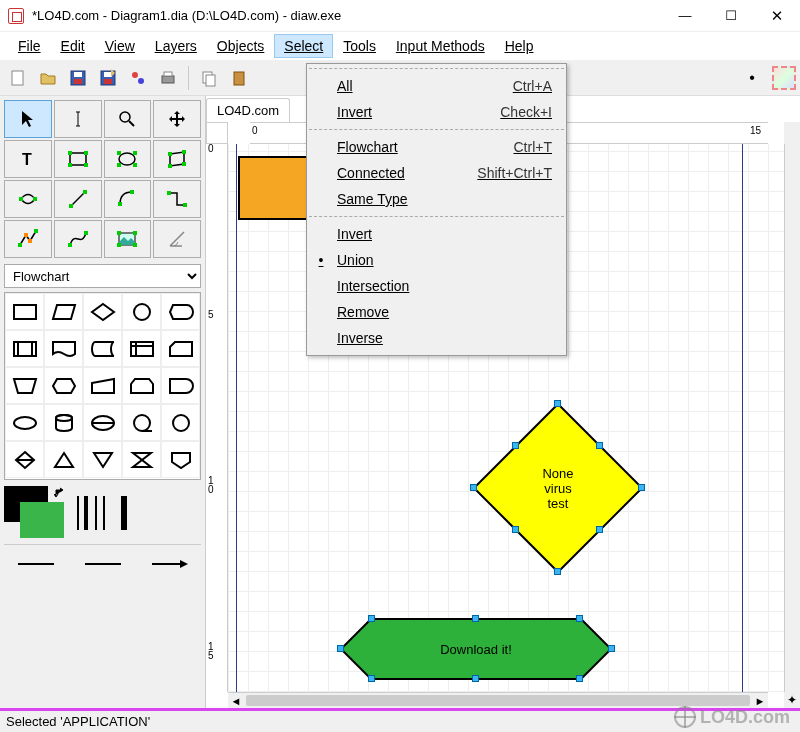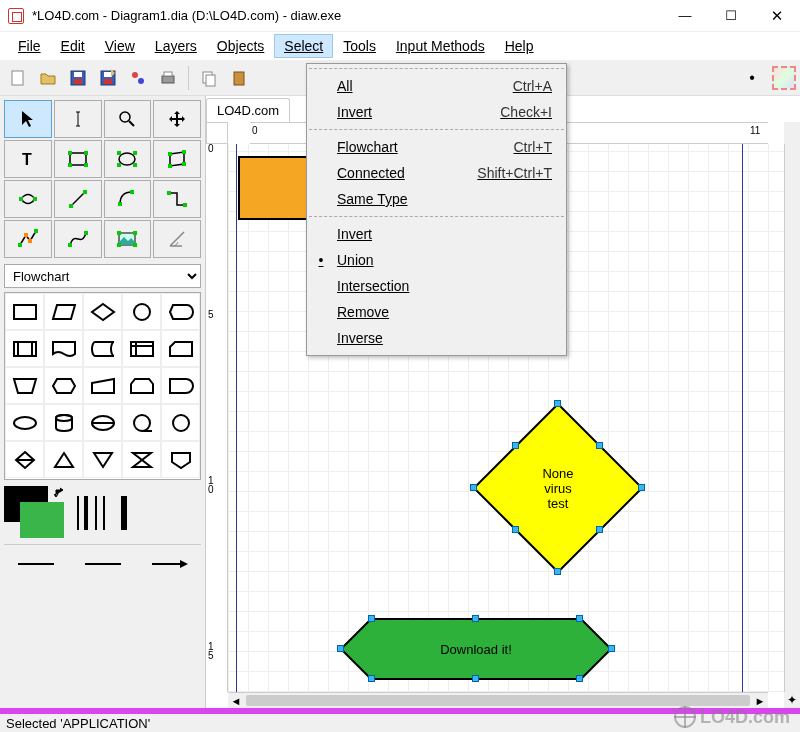--- a/index.html
+++ b/index.html
@@ -65,21 +65,21 @@
 .shape.rect { background: #f5a623; border: 2px solid #000; }
 .shape-text { position: absolute; font-size: 13px; text-align: center; display: flex; align-items: center; justify-content: center; }
 .handle { position: absolute; width: 7px; height: 7px; background: #3ab5f0; border: 1px solid #0066aa; }
 
 .scroll-v { width: 16px; background: #f0f0f0; border-left: 1px solid #ccc; }
 .scroll-h { height: 16px; background: #f0f0f0; border-top: 1px solid #ccc; margin-left: 22px; margin-right: 16px; position: relative; }
 .scroll-h .thumb { position: absolute; left: 18px; right: 18px; top: 2px; bottom: 2px; background: #ccc; border-radius: 2px; }
 .scroll-h .arrow { position: absolute; top: 0; width: 16px; height: 16px; display: flex; align-items: center; justify-content: center; font-size: 11px; }
 
 
-.statusbar { height: 24px; background: #f0f0f0; border-top: 6px solid #d946ef; display: flex; align-items: center; padding-left: 6px; font-size: 13px; }
+.statusbar { height: 24px; background: #f0f0f0; border-top: 3px solid #d946ef; display: flex; align-items: center; padding-left: 6px; font-size: 13px; }
 
 
 .dropdown { position: absolute; left: 306px; top: 63px; width: 261px; background: #f0f0f0; border: 1px solid #999; box-shadow: 2px 2px 4px rgba(0,0,0,0.25); font-size: 14px; z-index: 100; text-decoration: underline; }
 .dropdown .sep { height: 1px; border-top: 1px dashed #aaa; margin: 4px 2px; }
 .dropdown .mi { display: flex; align-items: center; height: 26px; padding-right: 14px; }
 .dropdown .mi .bullet { width: 28px; text-align: center; }
 .dropdown .mi .lbl { flex: 1; padding-left: 2px; }
 .dropdown .mi .accel { color: #333; margin-left: auto; }
 
 
@@ -472,21 +472,21 @@
   </div>
 
   <div class="canvas-area">
     <div class="doc-tab">
       <div class="tab">LO4D.com</div>
     </div>
     <div style="display:flex;">
       <div style="width:22px;height:22px;border:1px solid #ccc;background:#fff"></div>
       <div class="ruler-h" style="flex:1;">
         <span class="label" style="left:2px">0</span>
-        <span class="label" style="left:500px">11</span>
+        <span class="label" style="left:500px">15</span>
       </div>
       <div style="width:16px;height:22px;background:#f0f0f0"></div>
     </div>
     <div class="canvas-row">
       <div class="ruler-v">
         <span class="vlabel" style="top:0">0</span>
         <span class="vlabel" style="top:166px">5</span>
         <span class="vlabel" style="top:332px;line-height:0.9">1<br>0</span>
         <span class="vlabel" style="top:498px;line-height:0.9">1<br>5</span>
       </div>

